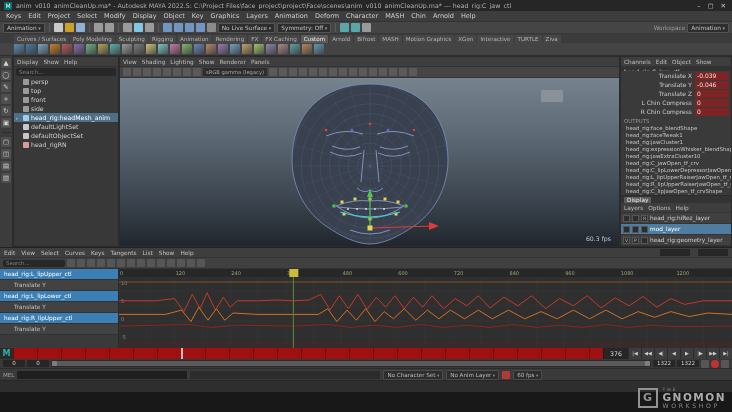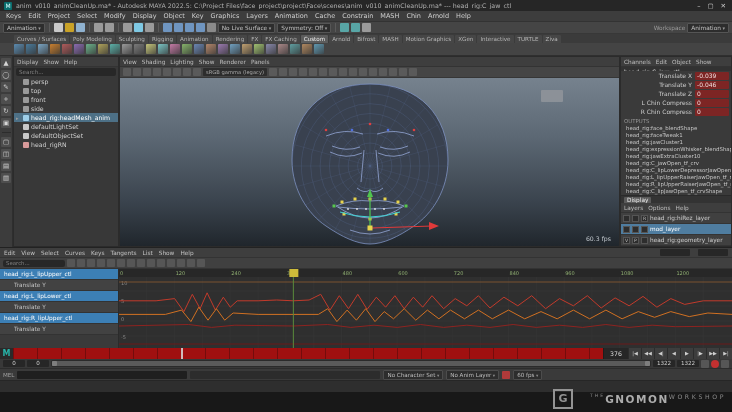--- a/index.html
+++ b/index.html
@@ -88,21 +88,21 @@
   .cmd-input{width:170px;height:8px;background:#1f1f1f;border-radius:1px;flex:0 0 auto;}
   .cmd-result{width:190px;height:8px;background:#2c2c2c;border-radius:1px;flex:0 0 auto;}
   .bl-drop{background:#2d2d2d;border:1px solid #4c4c4c;height:8px;line-height:8px;padding:0 3px;font-size:5.6px;color:#bdbdbd;border-radius:1px;white-space:nowrap;flex:0 0 auto;}
   .bl-drop:after{content:" ▾";font-size:4.6px;color:#8a8a8a;}
   .key-icon{width:8px;height:8px;background:#b03a3a;border-radius:1px;flex:0 0 auto;}
   .help-row{position:absolute;left:0;top:380px;width:732px;height:12px;background:#2e2e2e;border-top:1px solid #262626;}
   .bottom-strip{position:absolute;left:0;top:392px;width:732px;height:20px;background:#181818;}
   
   .watermark{position:absolute;right:6px;bottom:3px;display:flex;align-items:center;gap:5px;z-index:50;opacity:.95;}
   .wm-logo{width:20px;height:20px;border:2px solid #9a9a9a;box-sizing:border-box;color:#9a9a9a;font-size:11px;font-weight:bold;text-align:center;line-height:16px;}
-  .wm-text{display:flex;flex-direction:row;line-height:1;margin-left:12px;}
+  .wm-text{display:flex;flex-direction:column;line-height:1;}
   .wm-the{font-size:4.6px;letter-spacing:2px;color:#8f8f8f;}
   .wm-gnomon{font-size:10.5px;font-weight:bold;letter-spacing:1.5px;color:#b4b4b4;}
   .wm-workshop{font-size:6.2px;letter-spacing:2.6px;color:#8f8f8f;}
 </style>
 </head>
 <body>
 
 <div id="root">
 
   <div class="titlebar">
@@ -120,22 +120,22 @@
       <span class="menu-item">Edit</span>
       <span class="menu-item">Project</span>
       <span class="menu-item">Select</span>
       <span class="menu-item">Modify</span>
       <span class="menu-item">Display</span>
       <span class="menu-item">Object</span>
       <span class="menu-item">Key</span>
       <span class="menu-item">Graphics</span>
       <span class="menu-item">Layers</span>
       <span class="menu-item">Animation</span>
-      <span class="menu-item">Cache</span>
-      <span class="menu-item">Constrain</span>
+      <span class="menu-item">Deform</span>
+      <span class="menu-item">Character</span>
       <span class="menu-item">MASH</span>
       <span class="menu-item">Chin</span>
       <span class="menu-item">Arnold</span>
       <span class="menu-item">Help</span>
     </div>
   <div class="statusline" id="statusline">
       <div class="sl-drop">Animation</div>
       <div class="sl-divider"></div>
       <div class="sl-icon" style="background: rgb(201, 201, 201);"></div>
       <div class="sl-icon" style="background: rgb(201, 162, 39);"></div>

